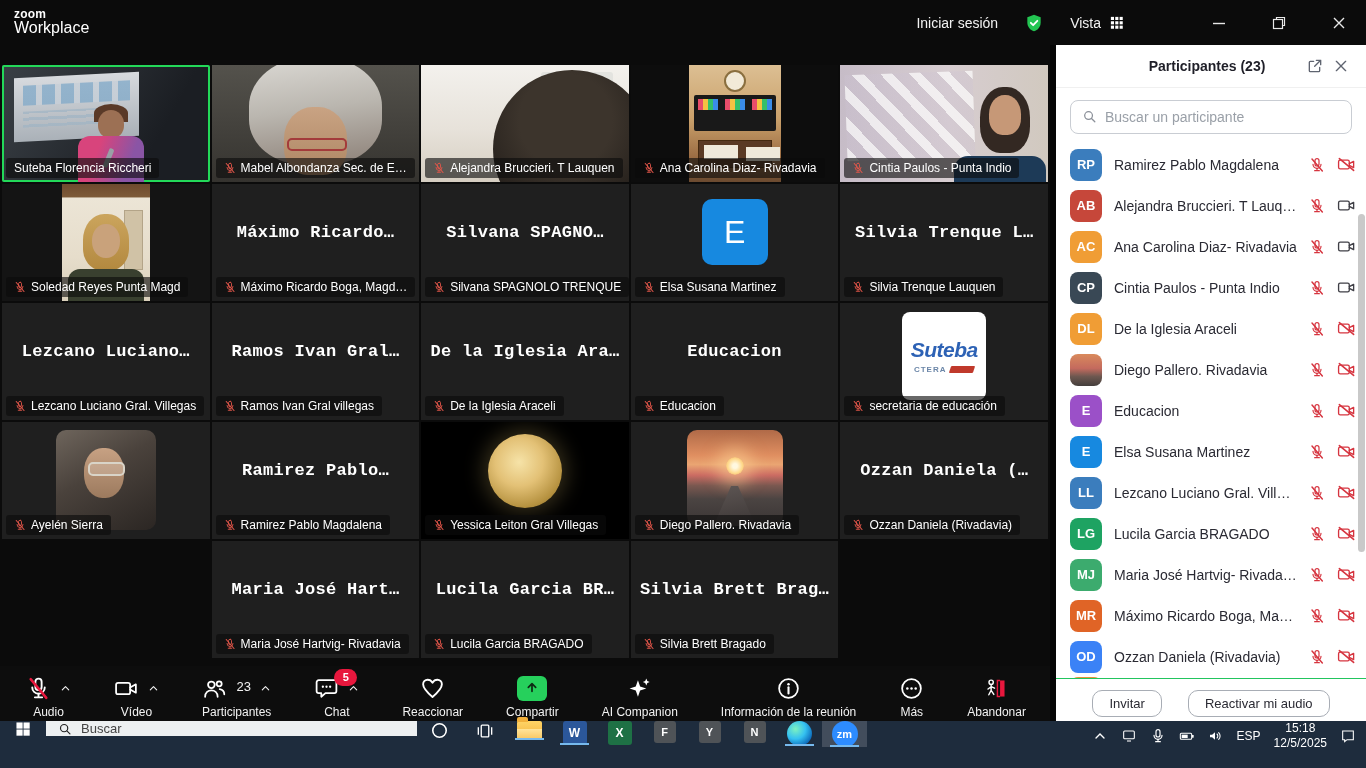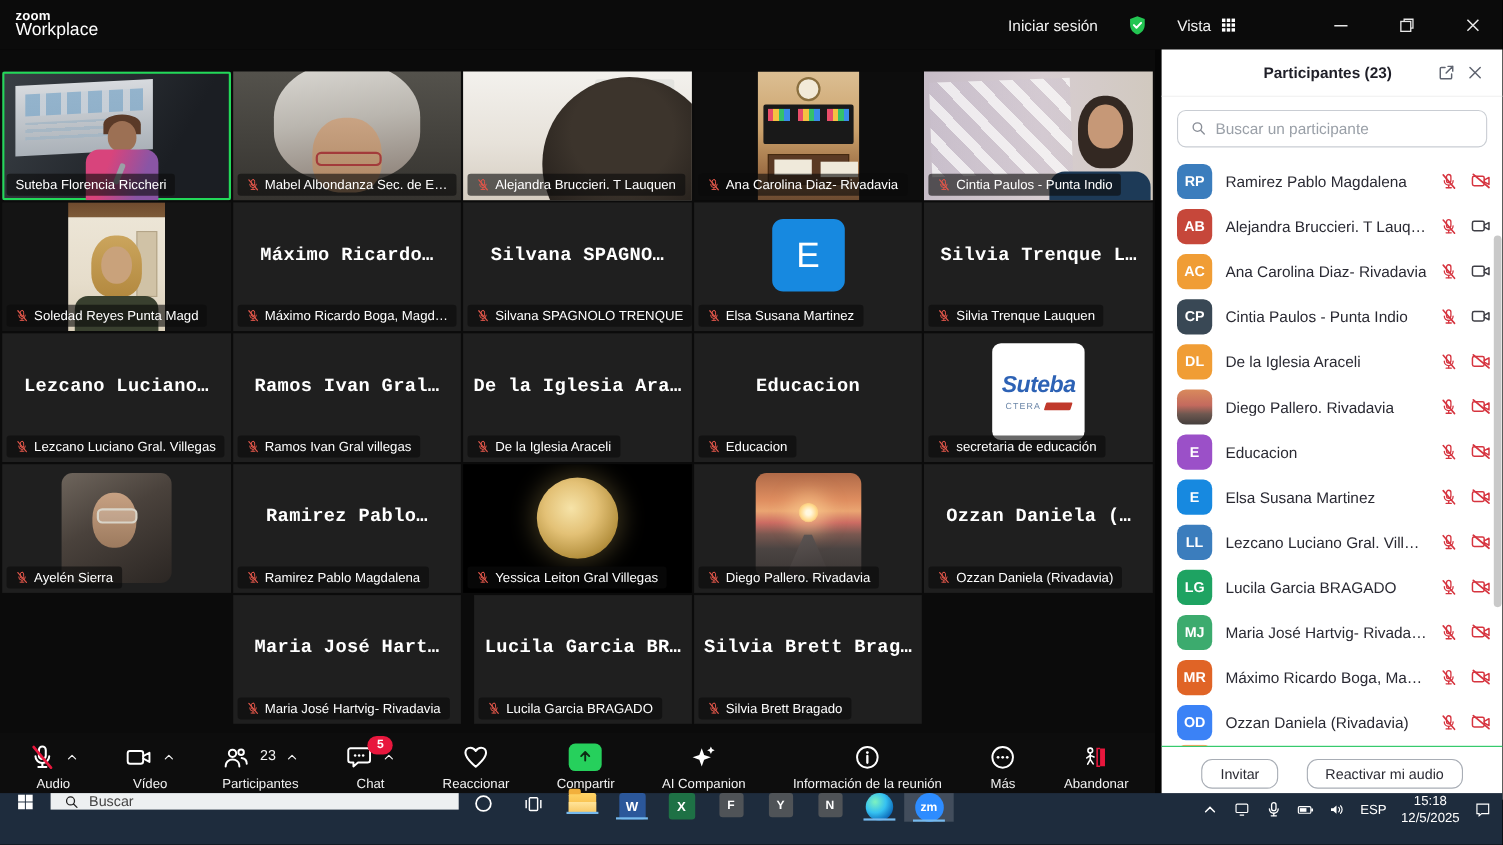--- a/index.html
+++ b/index.html
@@ -22,21 +22,21 @@
   .stage{position:absolute;top:45px;left:0;width:1050px;height:683px;background:#0b0b0b;display:flex;flex-direction:column;}
   .grid{flex:1;display:grid;grid-template-columns:repeat(5,1fr);grid-auto-rows:117px;gap:2px;padding:20px 2px 0 2px;align-content:start;}
   .tile{position:relative;background:#222;overflow:hidden;}
   .tile.speaker{box-shadow:inset 0 0 0 2px #23d959;border-radius:2px;}
   .tile.dark{background:#1f1f1f;}
   .big-name{position:absolute;inset:0 0 20px 0;display:flex;align-items:center;justify-content:center;
     color:#fff;font-weight:bold;font-size:17px;letter-spacing:.3px;text-align:center;padding:0 6px;font-family:Liberation Mono, monospace;}
   .pill{position:absolute;left:4px;bottom:4px;max-width:94%;background:rgba(12,12,12,.62);color:#fff;
     font-size:12px;padding:3px 8px;border-radius:3px;display:flex;align-items:center;gap:5px;white-space:nowrap;overflow:hidden;}
   .pill-mic{width:12px;height:12px;color:#e0564a;flex:none;}
-  .r5c2{grid-area:5/2;} .r5c3{grid-area:5/3;margin-left:10px;} .r5c4{grid-area:5/4;}
+  .r5c2{grid-area:5/2;} .r5c3{grid-area:5/3;} .r5c4{grid-area:5/4;}
 
   
   .scene-suteba{background:linear-gradient(120deg,#3a4046,#1b1e23 72%);}
   .su-screen{position:absolute;left:12px;top:10px;width:125px;height:64px;background:linear-gradient(#d7dade,#aab1b8);transform:skewY(-3deg);}
   .su-screen::after{content:"";position:absolute;left:9px;top:8px;right:9px;height:20px;
     background:repeating-linear-gradient(90deg,#84abc9 0 13px,#c6cfd8 13px 19px);opacity:.8;}
   .su-screen::before{content:"";position:absolute;left:9px;top:34px;right:22px;height:16px;
     background:repeating-linear-gradient(0deg,#9fb4c4 0 3px,transparent 3px 7px);opacity:.7;}
   .su-head{position:absolute;bottom:44px;left:96px;width:26px;height:28px;border-radius:50% 50% 44% 44%;background:#9c7054;}
   .su-hair{position:absolute;bottom:60px;left:92px;width:34px;height:18px;border-radius:50% 50% 0 0;background:#5a3a28;}
@@ -98,21 +98,21 @@
   .sun-av{width:96px;height:96px;border-radius:10px;margin:8px auto 0;position:relative;overflow:hidden;
     background:linear-gradient(180deg,#b06a48 0%,#df8e60 26%,#eaa572 36%,#cc6c63 47%,#7a5850 58%,#4b4442 72%,#3a3534 100%);}
   .sun-av::before{content:"";position:absolute;left:50%;top:37%;transform:translate(-50%,-50%);width:18px;height:18px;border-radius:50%;
     background:radial-gradient(#fff8e0 18%,#ffd98a 58%,rgba(255,200,120,0) 100%);box-shadow:0 0 16px 9px rgba(255,214,150,.55);}
   .sun-av::after{content:"";position:absolute;bottom:0;left:28%;width:44%;height:42%;
     background:linear-gradient(170deg,#5e5654,#3b3635);clip-path:polygon(42% 0,58% 0,100% 100%,0 100%);}
 
   .su-box{width:84px;height:88px;background:#fff;border-radius:8px;margin:9px auto 0;display:flex;flex-direction:column;
     align-items:center;justify-content:center;gap:3px;}
   .su-t{color:#2d62b5;font-size:21px;font-weight:bold;font-style:italic;letter-spacing:-.5px;}
-  .su-c{font-size:8px;color:#6b86a8;font-weight:normal;letter-spacing:1px;display:flex;align-items:center;gap:4px;}
+  .su-c{font-size:8px;color:#6b86a8;font-weight:bold;letter-spacing:1px;display:flex;align-items:center;gap:4px;}
   .su-red{width:24px;height:7px;background:#c0392b;transform:skewX(-18deg);border-radius:1px;display:inline-block;}
 
   .letter-av{width:66px;height:66px;border-radius:10px;margin:15px auto 0;display:flex;align-items:center;justify-content:center;
     color:#fff;font-size:32px;}
 
   
   .toolbar{height:62px;background:#0d0d0d;display:flex;align-items:center;justify-content:space-between;padding:0 24px 0 26px;}
   .tbi{display:flex;flex-direction:column;align-items:center;gap:3px;color:#f2f2f2;font-size:12px;position:relative;}
   .irow{display:flex;align-items:flex-start;gap:9px;height:26px;}
   .irow svg.main{width:25px;height:25px;}

